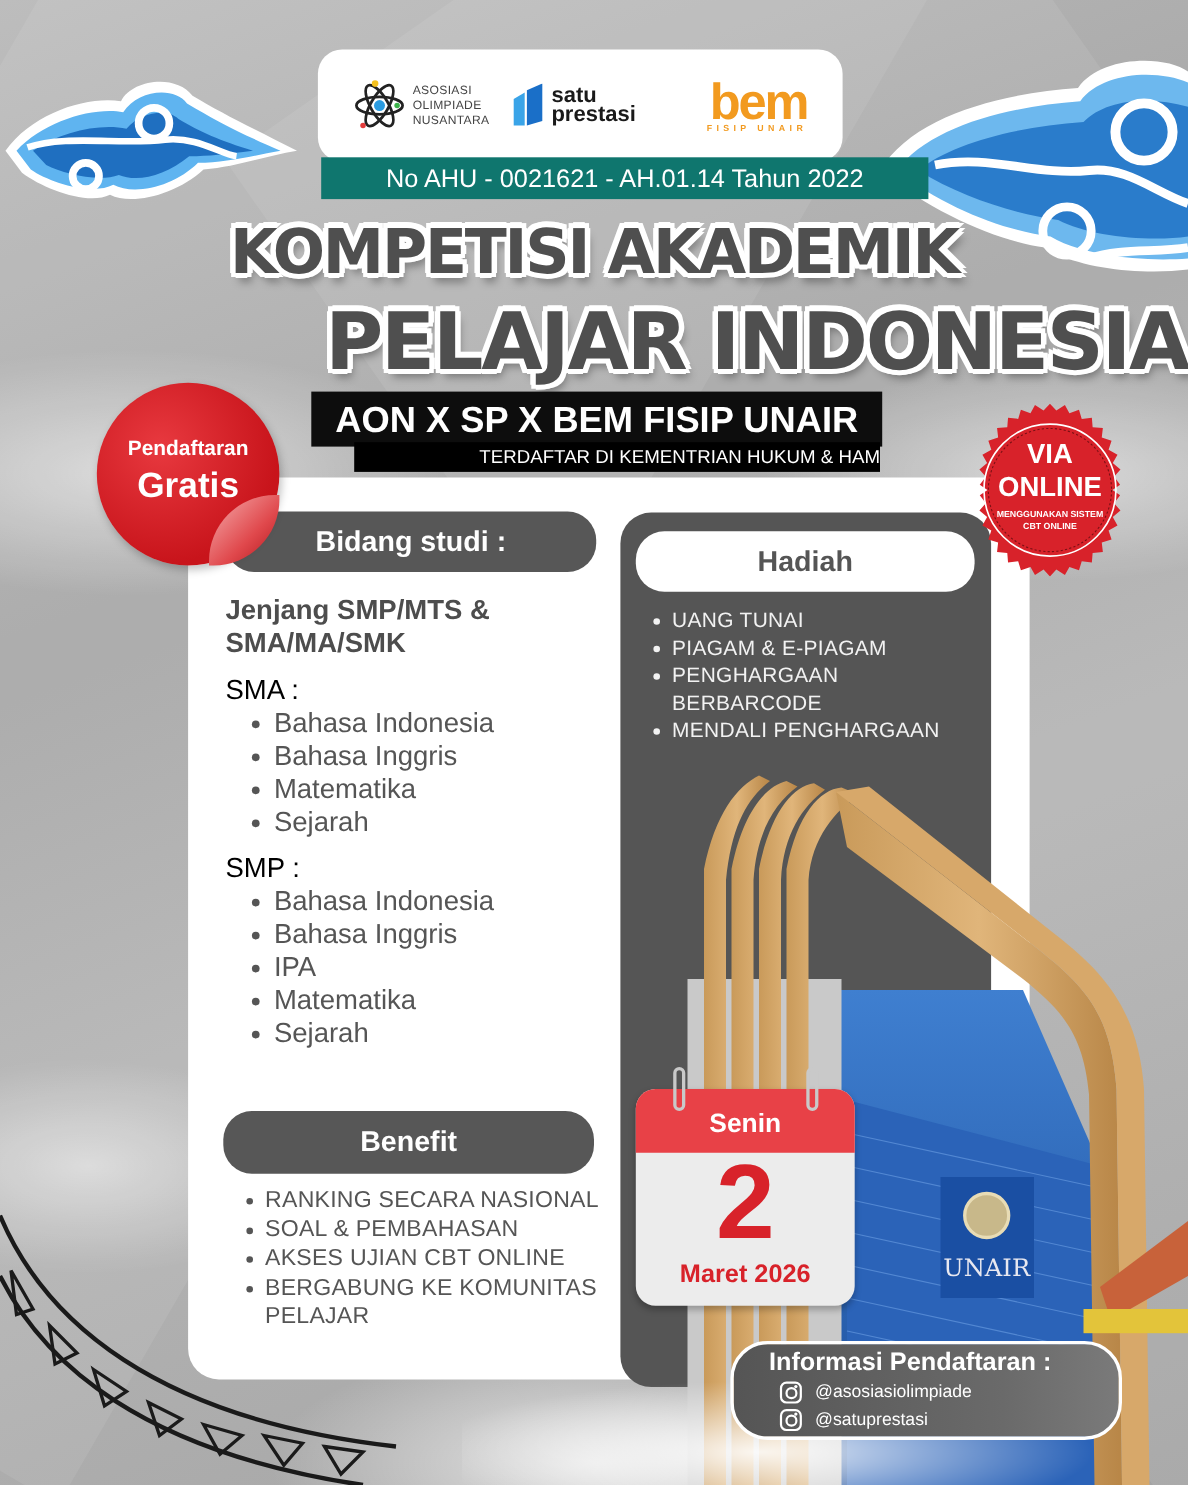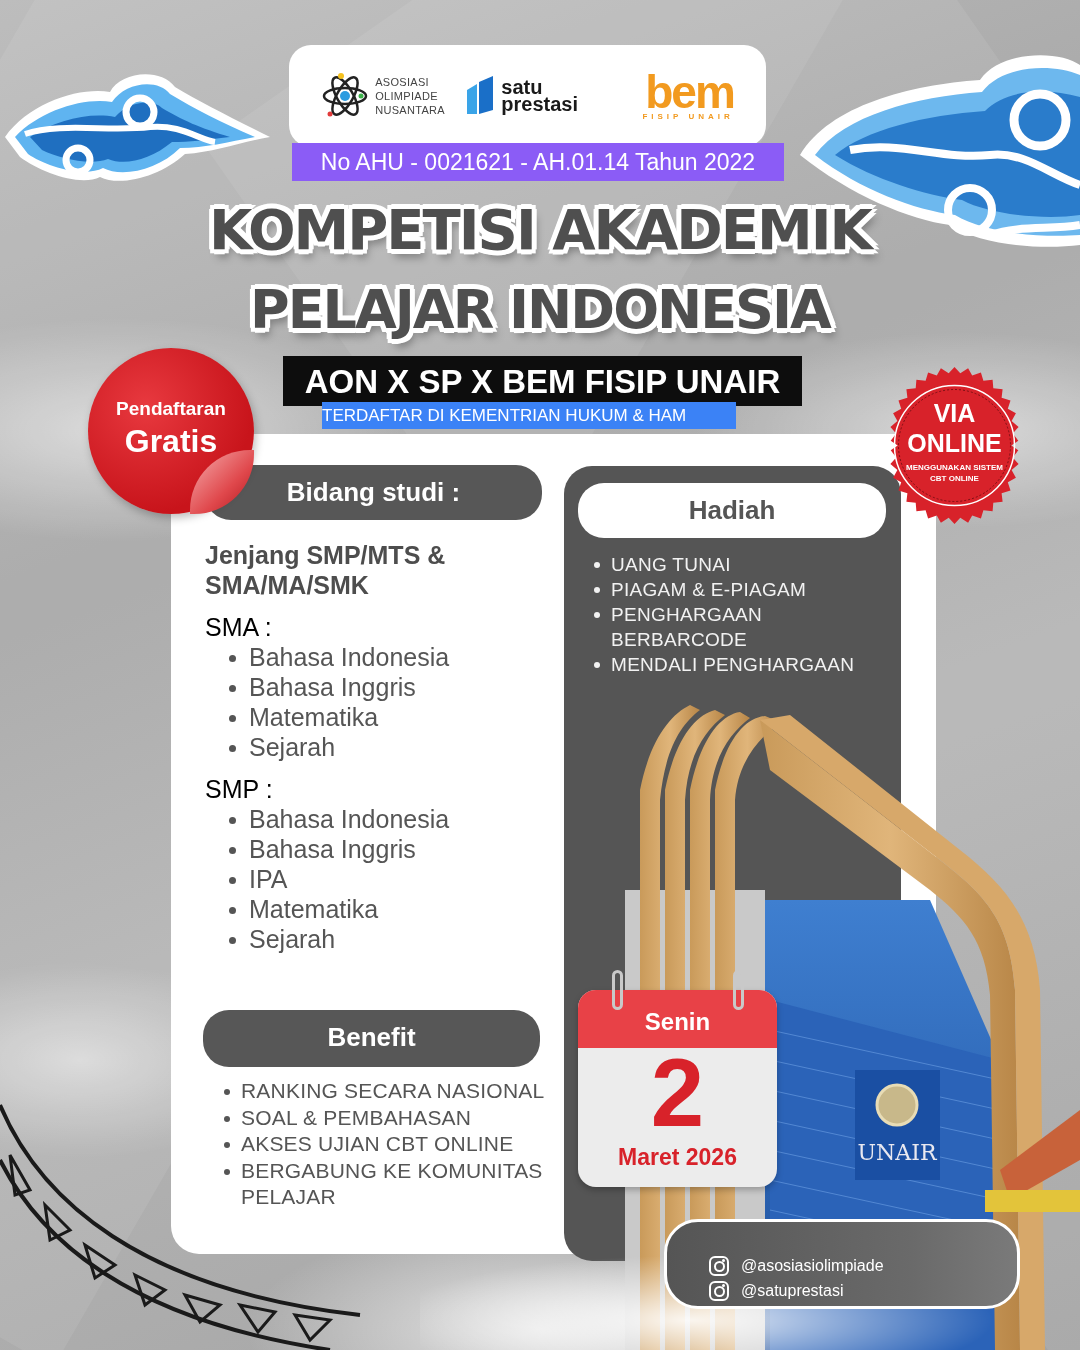--- a/index.html
+++ b/index.html
@@ -34,45 +34,45 @@
   }
   .logo-aon { display: flex; align-items: center; gap: 6px; }
   .logo-aon .txt { font-size: 11px; line-height: 14px; color: #444; letter-spacing: 0.3px; }
   .logo-sp { display: flex; align-items: center; gap: 6px; }
   .logo-sp .txt { font-size: 20px; line-height: 17px; font-weight: 700; color: #1a1a1a; }
   .logo-bem { display: flex; flex-direction: column; align-items: flex-end; margin-left: 44px; }
   .logo-bem .big { font-size: 46px; font-weight: 700; color: #f29a1f; line-height: 40px; letter-spacing: -2px; }
   .logo-bem .small { font-size: 8px; font-weight: 700; color: #f29a1f; letter-spacing: 4px; }
 
   .ahu {
-    position: absolute; left: 292px; top: 143px; width: 492px; height: 38px;
-    background: #8b5cf6;
+    position: absolute; left: 292px; top: 143px; width: 552px; height: 38px;
+    background: #0f766e;
     color: #fff; font-size: 23px; text-align: center; line-height: 38px;
   }
   .title {
     position: absolute; left: 0; width: 1080px; text-align: center;
     font-family: "DejaVu Sans", sans-serif; font-weight: 700;
     color: #4f4f4f; letter-spacing: -2px;
     text-shadow:
       -4px -4px 0 #fff, 4px -4px 0 #fff, -4px 4px 0 #fff, 4px 4px 0 #fff,
       0 -5px 0 #fff, 0 5px 0 #fff, -5px 0 0 #fff, 5px 0 0 #fff,
       4px 8px 8px rgba(0,0,0,0.35);
   }
   .title.l1 { top: 190px; font-size: 56px; line-height: 80px; }
-  .title.l2 { top: 270px; font-size: 54px; line-height: 80px; }
+  .title.l2 { top: 270px; font-size: 72px; line-height: 80px; text-align: right; }
 
   .collab {
     position: absolute; left: 283px; top: 356px; width: 519px; height: 50px;
     background: #0d0d0d;
     color: #fff; font-size: 33px; font-weight: 700; text-align: center; line-height: 52px;
   }
   .registered {
-    position: absolute; left: 322px; top: 402px; width: 414px; height: 27px;
-    background: #3b82f6;
-    color: #fff; font-size: 17px; text-align: left; line-height: 27px;
+    position: absolute; left: 322px; top: 402px; width: 478px; height: 27px;
+    background: #000000;
+    color: #fff; font-size: 17px; text-align: right; line-height: 27px;
   }
 
   
   .main-card {
     position: absolute; left: 171px; top: 434px; width: 765px; height: 820px;
     background: #fff; border-radius: 28px;
   }
   .pill-dark {
     position: absolute; background: #575757; border-radius: 26px;
     color: #fff; font-weight: 700; text-align: center;
@@ -377,20 +377,21 @@
 <div class="calendar">
   <div class="top"></div>
   <div class="ring" style="left:34px;"></div>
   <div class="ring" style="left:155px;"></div>
   <div class="day">Senin</div>
   <div class="date">2</div>
   <div class="month">Maret 2026</div>
 </div>
 
 <div class="info-box">
+  <div class="info-title">Informasi Pendaftaran :</div>
   <div class="info-row r1">
     <span class="ig-icon"></span>
     <span>@asosiasiolimpiade</span>
   </div>
   <div class="info-row r2">
     <span class="ig-icon"></span>
     <span>@satuprestasi</span>
   </div>
 </div>
 

